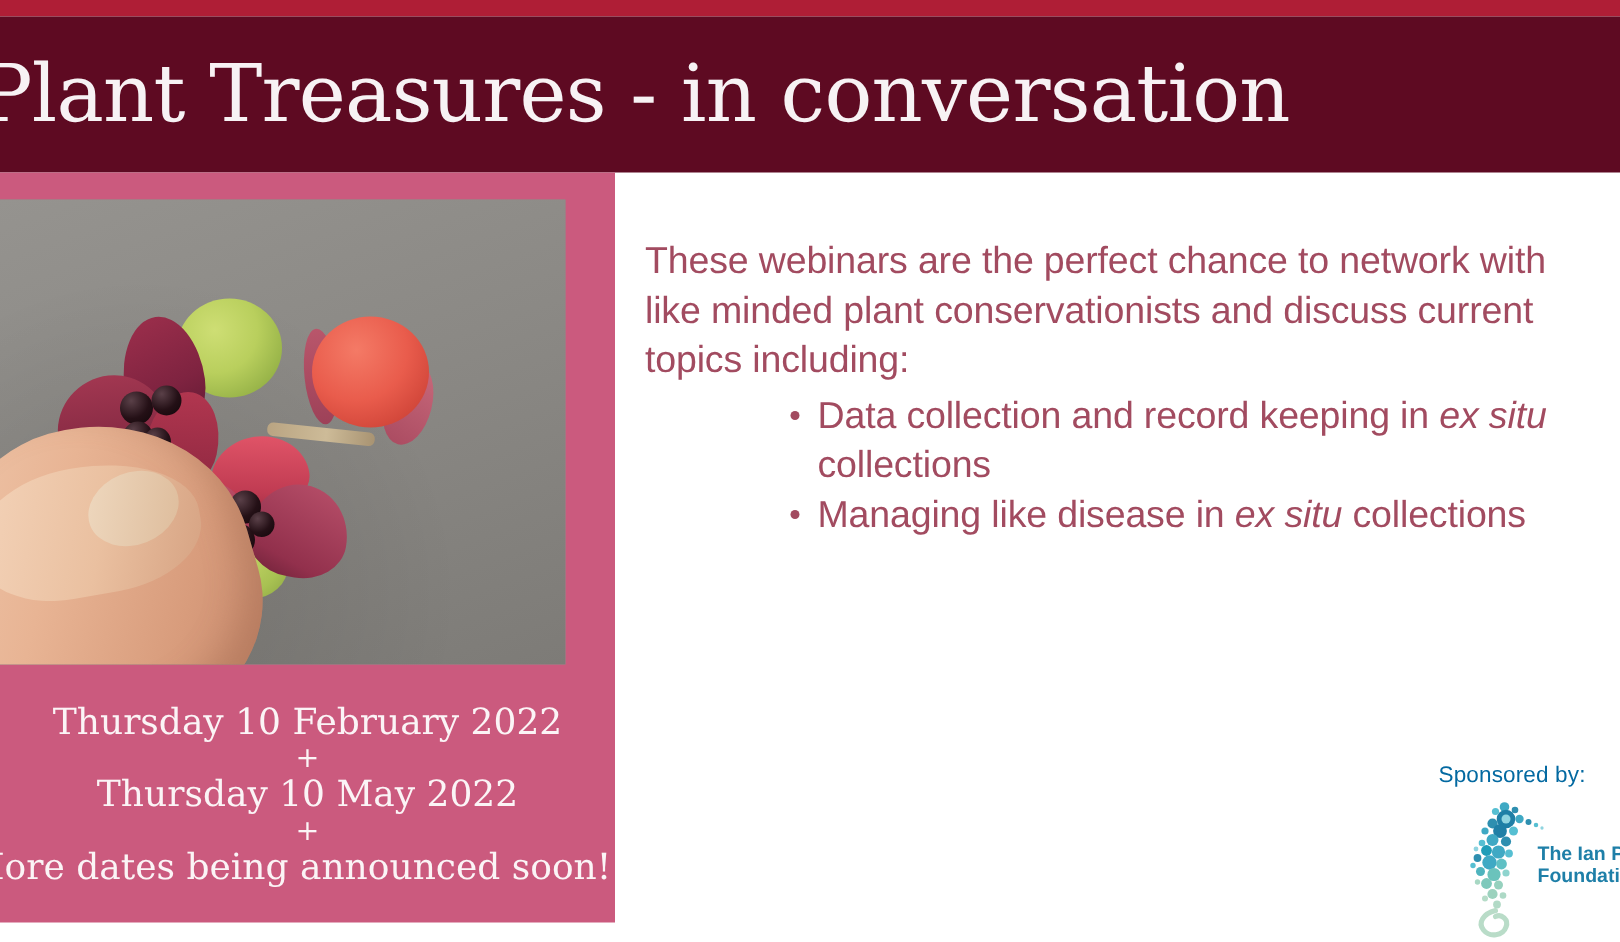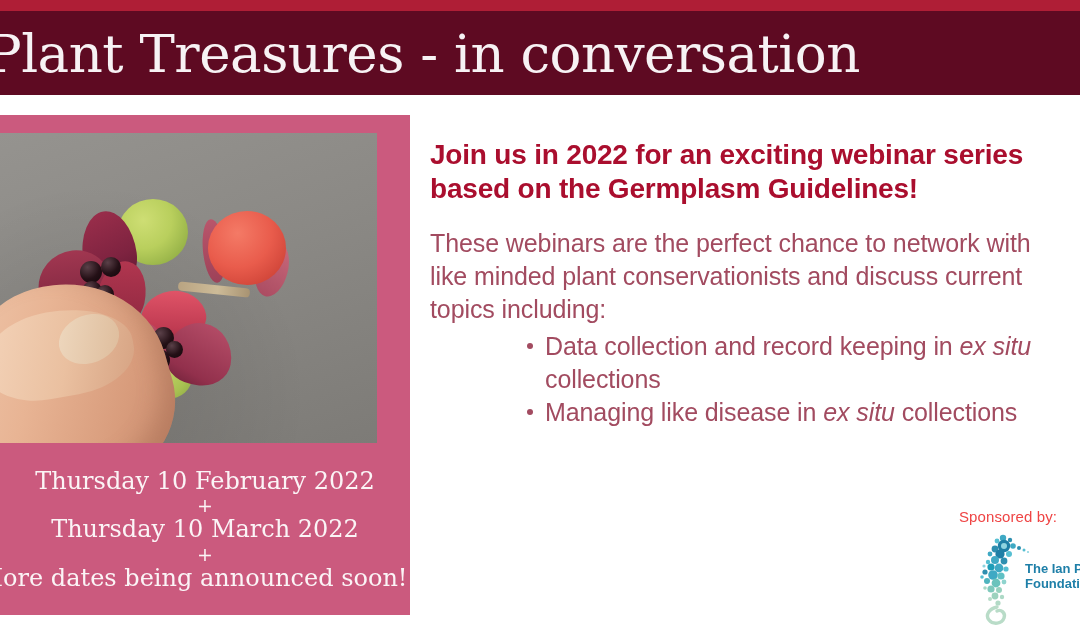--- a/index.html
+++ b/index.html
@@ -20,21 +20,21 @@
     position: absolute;
     left: 0; top: 0;
     width: 1080px; height: 11px;
     background: #AF1E36;
   }
 
   
   .header-band {
     position: absolute;
     left: 0; top: 11px;
-    width: 1080px; height: 84px;
+    width: 1080px; height: 104px;
     background: #5E0A22;
     overflow: hidden;
   }
   .header-title {
     position: absolute;
     left: -14px;
     top: 50%;
     transform: translateY(-50%);
     white-space: nowrap;
     color: #F7F2F4;
@@ -250,21 +250,21 @@
   }
   .bullets em { font-style: italic; }
 
   
   .sponsor {
     position: absolute;
     left: 955px; top: 508px;
     width: 125px;
   }
   .sponsor-label {
-    color: #ef4444;
+    color: #0369a1;
     font-size: 15px;
     letter-spacing: 0.1px;
     margin: 0 0 6px 4px;
     white-space: nowrap;
   }
   .sponsor-logo {
     position: relative;
     width: 125px;
     height: 100px;
   }
@@ -316,28 +316,27 @@
     <div class="seed s6"></div>
     <div class="seed s7"></div>
     <div class="finger"></div>
     <div class="finger2"></div>
     <div class="thumbnail-tip"></div>
   </div>
 
   <div class="dates-block">
     <div class="date-line">Thursday 10 February 2022</div>
     <div class="date-plus">+</div>
-    <div class="date-line">Thursday 10 March 2022</div>
+    <div class="date-line">Thursday 10 May 2022</div>
     <div class="date-plus">+</div>
     <div class="date-last">More dates being announced soon!</div>
   </div>
 </div>
 
 <div class="content">
-  <p class="lead">Join us in 2022 for an exciting webinar series based on the Germplasm Guidelines!</p>
   <p class="para para-2">These webinars are the perfect chance to network with like minded plant conservationists and discuss current topics including:</p>
   <ul class="bullets">
     <li><span>Data collection and record keeping in </span><em>ex situ</em><span> collections</span></li>
     <li><span>Managing like disease in </span><em>ex situ</em><span> collections</span></li>
   </ul>
 </div>
 
 <div class="sponsor">
   <div class="sponsor-label">Sponsored by:</div>
   <div class="sponsor-logo">

